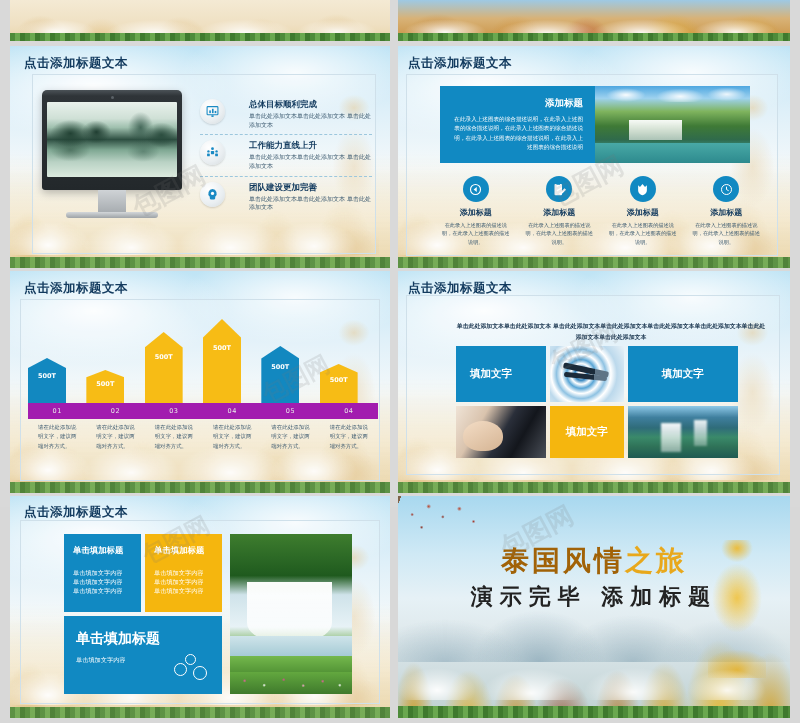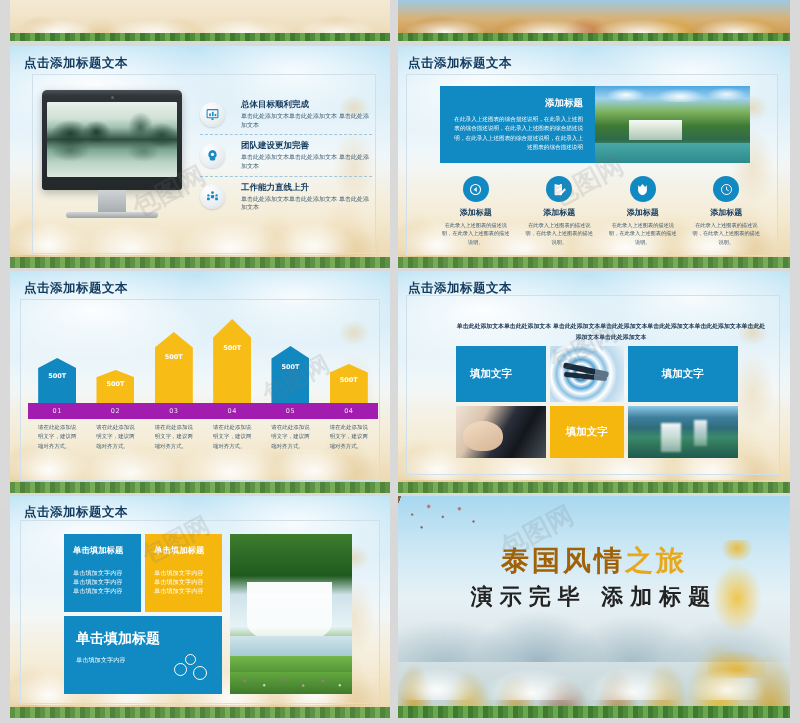--- a/index.html
+++ b/index.html
@@ -129,21 +129,21 @@
       radial-gradient(ellipse 14% 30% at 72% 34%, rgba(48,84,70,.8), rgba(48,84,70,0) 70%),
       radial-gradient(ellipse 18% 24% at 88% 44%, rgba(36,70,56,.85), rgba(36,70,56,0) 70%),
       radial-gradient(ellipse 22% 22% at 18% 64%, rgba(40,74,58,.55), rgba(40,74,58,0) 70%),
       radial-gradient(ellipse 18% 20% at 74% 66%, rgba(48,84,70,.45), rgba(48,84,70,0) 70%);
   }
   .mon-cam{ width:3px;height:3px;border-radius:50%;background:#5a6166;margin:0 auto 3px; }
   .mon-neck{ width:28px;height:22px;margin:0 auto;background:linear-gradient(180deg,#cfd3d6,#a8adb1); }
   .mon-foot{ width:92px;height:6px;margin:0 auto;border-radius:3px;background:linear-gradient(180deg,#d3d7da,#9ea3a7); }
 
   .feat-list{ position:absolute; left:190px; top:48px; right:18px; }
-  .feat{ display:flex; align-items:center; gap:16px; padding:5px 0; }
+  .feat{ display:flex; align-items:flex-start; gap:24px; padding:5px 0; }
   .feat + .feat{ border-top:1px dashed #9cc7dd; }
   .fic{
     flex:0 0 auto; width:25px;height:25px;border-radius:50%;
     background:radial-gradient(circle at 35% 30%, #ffffff, #e9eef1 60%, #d4dadd 100%);
     box-shadow:0 1px 2px rgba(0,0,0,.15);
     display:flex;align-items:center;justify-content:center;color:#1a8ac4;
   }
   .ftext h4{ font-size:8.5px; color:#123a5e; margin-bottom:1px; }
   .ftext p{ font-size:6px; color:#3c5a70; line-height:1.45; }
 
@@ -185,21 +185,21 @@
   }
   .fcell h4{ font-size:8px; color:#123a5e; margin-bottom:3px; }
   .fcell p{ font-size:5.2px; color:#3c5a70; line-height:1.6; }
 
   
   #s3{ left:10px; top:271px; width:380px; height:222px; }
   #s3 .inner{ left:10px; top:28px; right:10px; bottom:12px; }
   #s3 .slide-title{ left:14px; top:9px; font-size:12.5px; }
   .chart{ position:absolute; left:18px; right:12px; top:34px; height:98px; }
   .cbars{ position:absolute; left:0; right:0; bottom:0; height:98px; display:flex; align-items:flex-end; }
-  .ccol{ flex:1; display:flex; justify-content:center; align-items:flex-end; }
+  .ccol{ flex:1; display:flex; justify-content:flex-start; align-items:flex-end; }
   .bar{
     width:38px; position:relative; color:#fff; text-align:center;
     clip-path:polygon(0% 100%, 0% 22%, 50% 0%, 100% 22%, 100% 100%);
   }
   .bar span{ position:absolute; left:0; right:0; top:30%; font-size:6.5px; font-weight:bold; }
   .axis{
     position:absolute; left:18px; right:12px; top:132px; height:16px;
     background:#58595b; display:flex; align-items:center;
   }
   .axis div{ flex:1; text-align:center; color:#e9e9e9; font-size:6.5px; letter-spacing:.5px; }
@@ -419,43 +419,43 @@
         </span>
         <div class="ftext">
           <h4>总体目标顺利完成</h4>
           <p>单击此处添加文本单击此处添加文本
 单击此处添加文本</p>
         </div>
       </div>
       <div class="feat">
         <span class="fic">
           <svg width="13" height="13" viewBox="0 0 24 24" fill="currentColor">
-              <path d="M12 2a8 8 0 0 0-5 14v3a2 2 0 0 0 2 2h6a2 2 0 0 0 2-2v-3a8 8 0 0 0-5-14z"></path>
-              <circle cx="12" cy="10" r="3" fill="#fff"></circle>
-            </svg>
-        </span>
-        <div class="ftext">
-          <h4>团队建设更加完善</h4>
-          <p>单击此处添加文本单击此处添加文本
-单击此处添加文本</p>
-        </div>
-      </div>
-      <div class="feat">
-        <span class="fic">
-          <svg width="13" height="13" viewBox="0 0 24 24" fill="currentColor">
               <circle cx="12" cy="5" r="2.6"></circle>
               <rect x="9" y="9" width="6" height="6" rx="1"></rect>
               <circle cx="4.5" cy="10" r="2.2"></circle>
               <rect x="2" y="14" width="5" height="5" rx="1"></rect>
               <circle cx="19.5" cy="10" r="2.2"></circle>
               <rect x="17" y="14" width="5" height="5" rx="1"></rect>
             </svg>
         </span>
         <div class="ftext">
           <h4>工作能力直线上升</h4>
+          <p>单击此处添加文本单击此处添加文本
+单击此处添加文本</p>
+        </div>
+      </div>
+      <div class="feat">
+        <span class="fic">
+          <svg width="13" height="13" viewBox="0 0 24 24" fill="currentColor">
+              <path d="M12 2a8 8 0 0 0-5 14v3a2 2 0 0 0 2 2h6a2 2 0 0 0 2-2v-3a8 8 0 0 0-5-14z"></path>
+              <circle cx="12" cy="10" r="3" fill="#fff"></circle>
+            </svg>
+        </span>
+        <div class="ftext">
+          <h4>团队建设更加完善</h4>
           <p>单击此处添加文本单击此处添加文本
 单击此处添加文本</p>
         </div>
       </div>
     </div>
     <div class="wm" style="left:120px; top:128px; font-size:26px;">包图网</div>
   </div>
 
   <div class="slide" id="s2">
     <div class="bgsky"></div>

